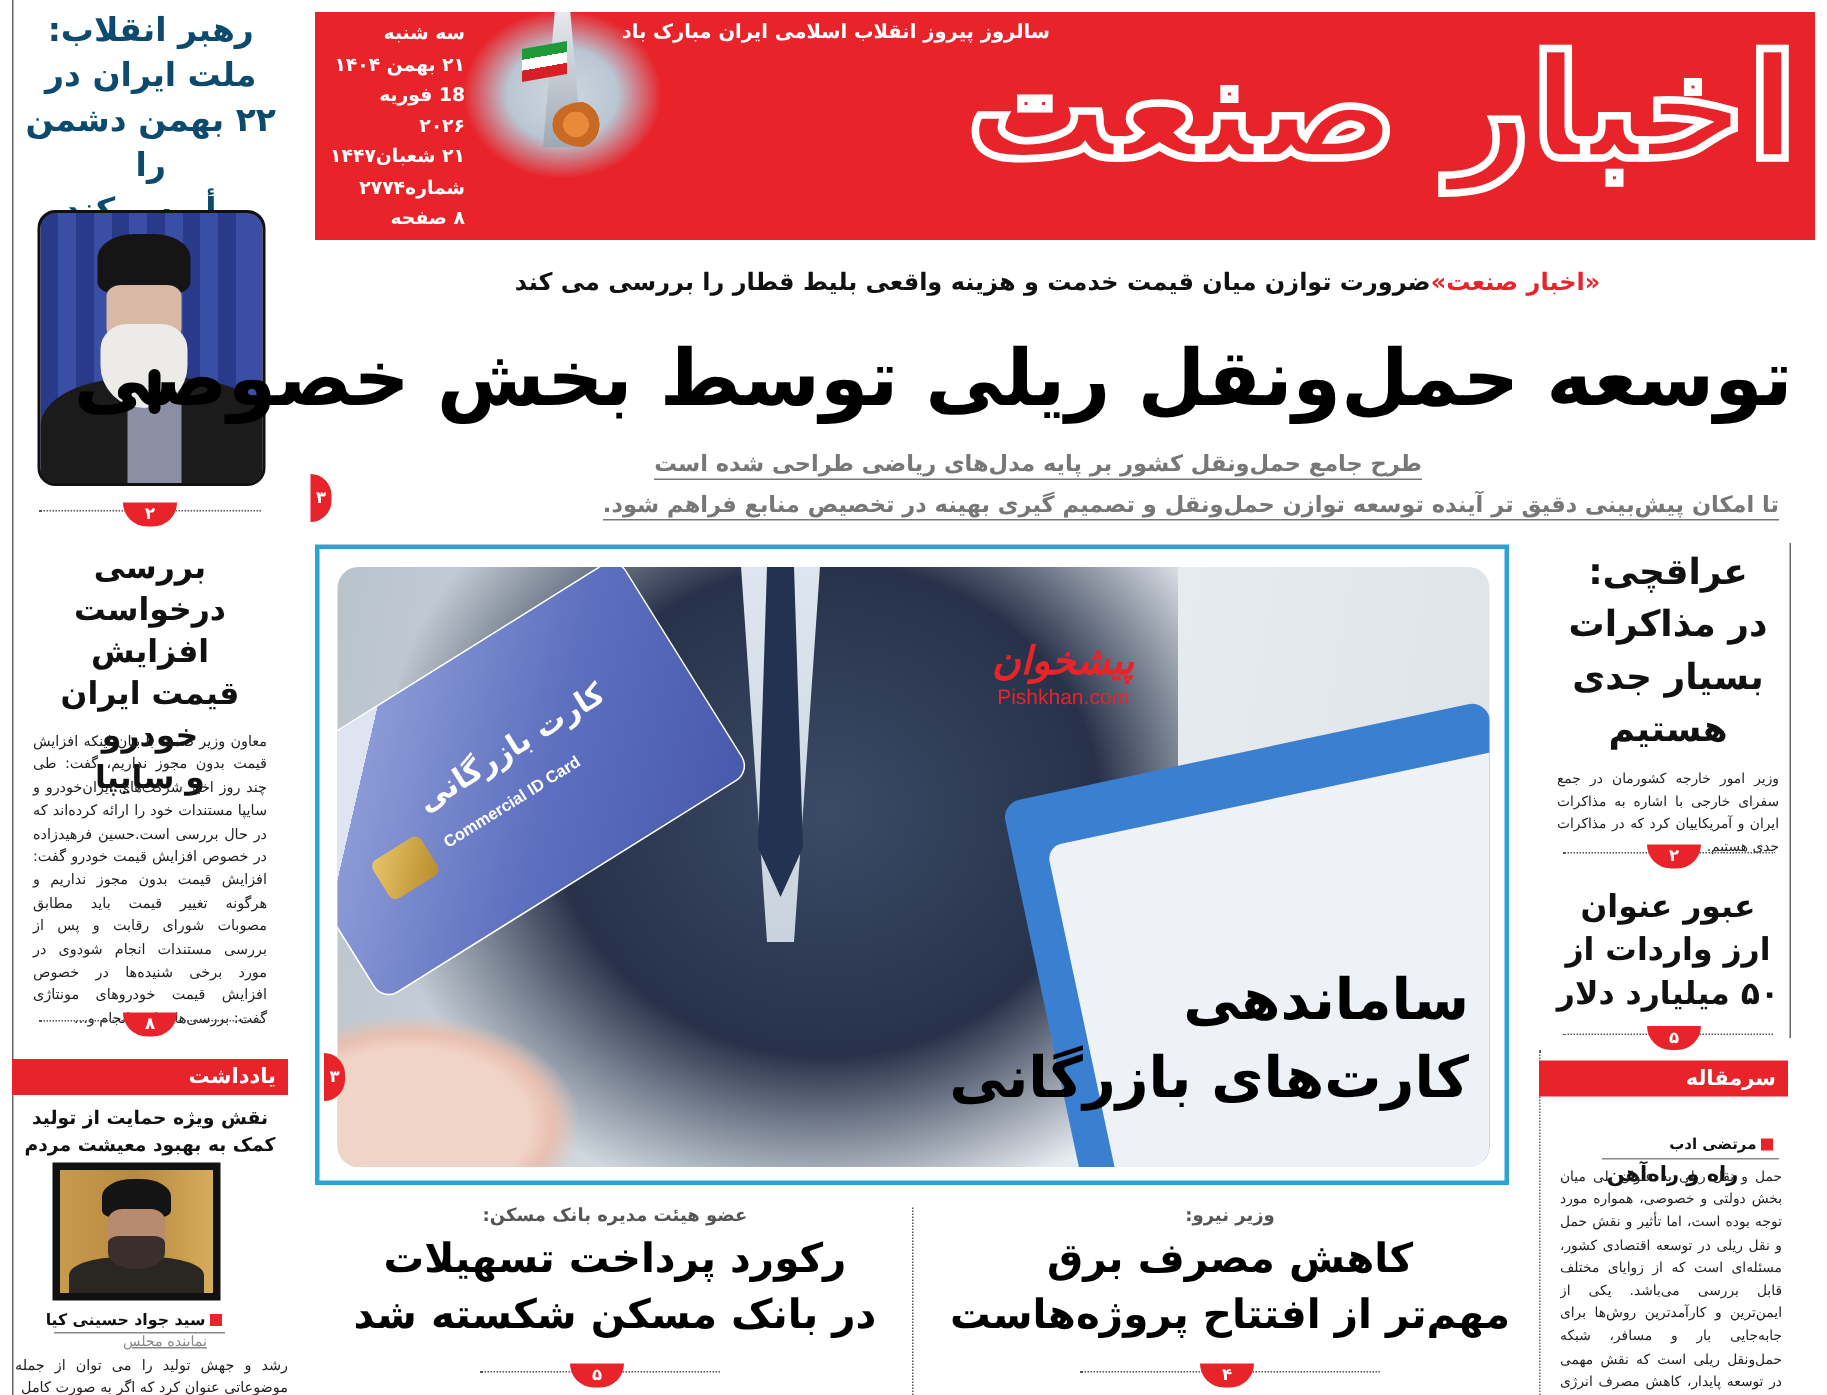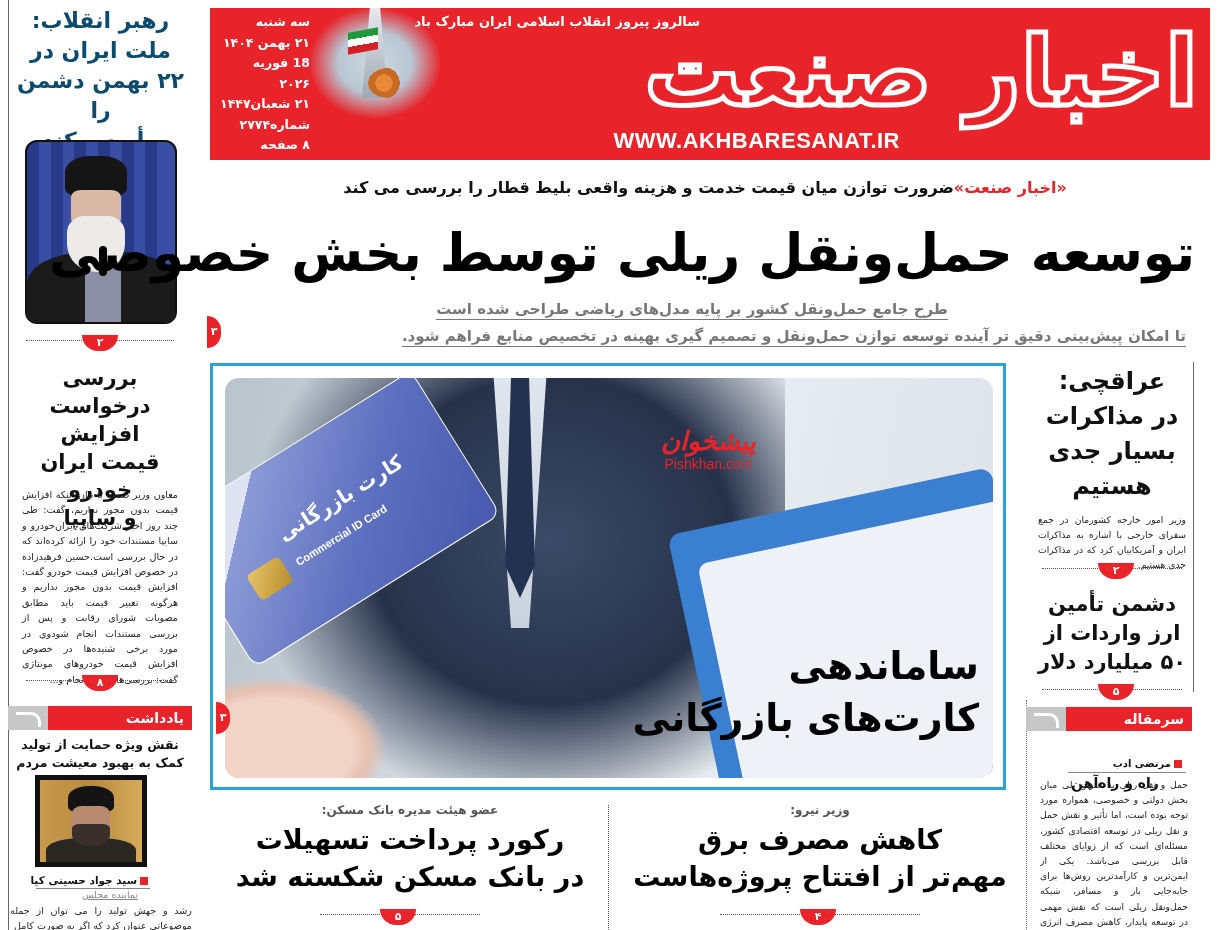--- a/index.html
+++ b/index.html
@@ -80,21 +80,21 @@
   }
   .side-title {
     position: absolute; text-align: center; font-weight: bold; color: #111;
   }
   .body-text {
     position: absolute; font-size: 9.6px; line-height: 15.4px; color: #222;
     text-align: justify; text-align-last: right;
   }
 
   .section-head {
-    position: absolute; height: 24px; display: flex; flex-direction: row;
+    position: absolute; height: 24px; display: flex; flex-direction: column;
   }
   .section-head .label {
     background: #e8242a; color: #fff; font-size: 14px; font-weight: bold;
     line-height: 24px; padding: 0 8px; flex: 1; text-align: right;
   }
   .section-head .arrow {
     width: 40px; height: 24px; background: #c7c7c7; position: relative;
   }
   .section-head .arrow::after {
     content: ""; position: absolute; left: 8px; top: 6px; width: 22px; height: 12px;
@@ -172,21 +172,20 @@
   
   .col-right { left: 1026px; top: 362px; width: 168px; height: 330px; border-right: 1px solid #666; }
   .col-right-2 { left: 1026px; top: 700px; width: 192px; height: 230px; border-left: 1.5px dotted #666; }
 </style>
 </head>
 <body>
 
 <div class="abs masthead">
   <div class="slogan">سالروز پیروز انقلاب اسلامی ایران مبارک باد</div>
   <div class="logo">اخبار صنعت</div>
-  <div class="site-url">WWW.AKHBARESANAT.IR</div>
   <div class="emblem">
     <div class="tower"></div>
     <div class="flag"></div>
     <div class="flowers"></div>
   </div>
   <div class="info">
     <div>سه شنبه</div>
     <div>۲۱ بهمن ۱۴۰۴</div>
     <div>18 فوریه ۲۰۲۶</div>
     <div>۲۱ شعبان۱۴۴۷</div>
@@ -308,29 +307,29 @@
   <div>عراقچی:</div>
   <div>در مذاکرات</div>
   <div>بسیار جدی</div>
   <div>هستیم</div>
 </div>
 <div class="body-text" style="left:1038px; top:512px; width:148px; font-size:9.2px; line-height:15px;">وزیر امور خارجه کشورمان در جمع سفرای خارجی با اشاره به مذاکرات ایران و آمریکاییان کرد که در مذاکرات جدی هستیم.</div>
 <div class="divider" style="left:1042px; top:568px; width:140px;"></div>
 <div class="page-badge" style="left:1098px; top:563px;">۲</div>
 
 <div class="side-title" style="left:1030px; top:590px; width:164px; font-size:21px; line-height:29px;">
-  <div>دشمن تأمین</div>
+  <div>عبور عنوان</div>
   <div>ارز واردات از</div>
   <div>۵۰ میلیارد دلار</div>
 </div>
 <div class="divider" style="left:1042px; top:689px; width:140px;"></div>
 <div class="page-badge" style="left:1098px; top:684px;">۵</div>
 
 <div class="abs col-right-2"></div>
-<div class="section-head" style="left:1026px; top:707px; width:166px;align-items:flex-end;">
+<div class="section-head" style="left:1026px; top:707px; width:166px;">
   <div class="label">سرمقاله</div>
   <div class="arrow"></div>
 </div>
 <div class="side-title" style="left:1036px; top:736px; width:158px; font-size:14px; line-height:20px;margin-top:37px;">راه و راه‌آهن</div>
 <div class="author-line" style="right:36px; top:758px; font-size:10px;">
   <span class="sq"></span><span>مرتضی ادب</span>
 </div>
 <div class="divider" style="left:1068px; top:772px; width:118px; border-top:1px solid #888;"></div>
 <div class="body-text" style="left:1040px; top:777px; width:148px; font-size:9.2px; line-height:15.2px; height:153px; overflow:hidden;">حمل و نقل ریلی به عنوان پلی میان بخش دولتی و خصوصی، همواره مورد توجه بوده است، اما تأثیر و نقش حمل و نقل ریلی در توسعه اقتصادی کشور، مسئله‌ای است که از زوایای مختلف قابل بررسی می‌باشد. یکی از ایمن‌ترین و کارآمدترین روش‌ها برای جابه‌جایی بار و مسافر، شبکه حمل‌ونقل ریلی است که نقش مهمی در توسعه پایدار، کاهش مصرف انرژی و حفظ محیط زیست دارد. راه‌آهن با مصرف انرژی یک هشتم حمل‌ونقل</div>
 

